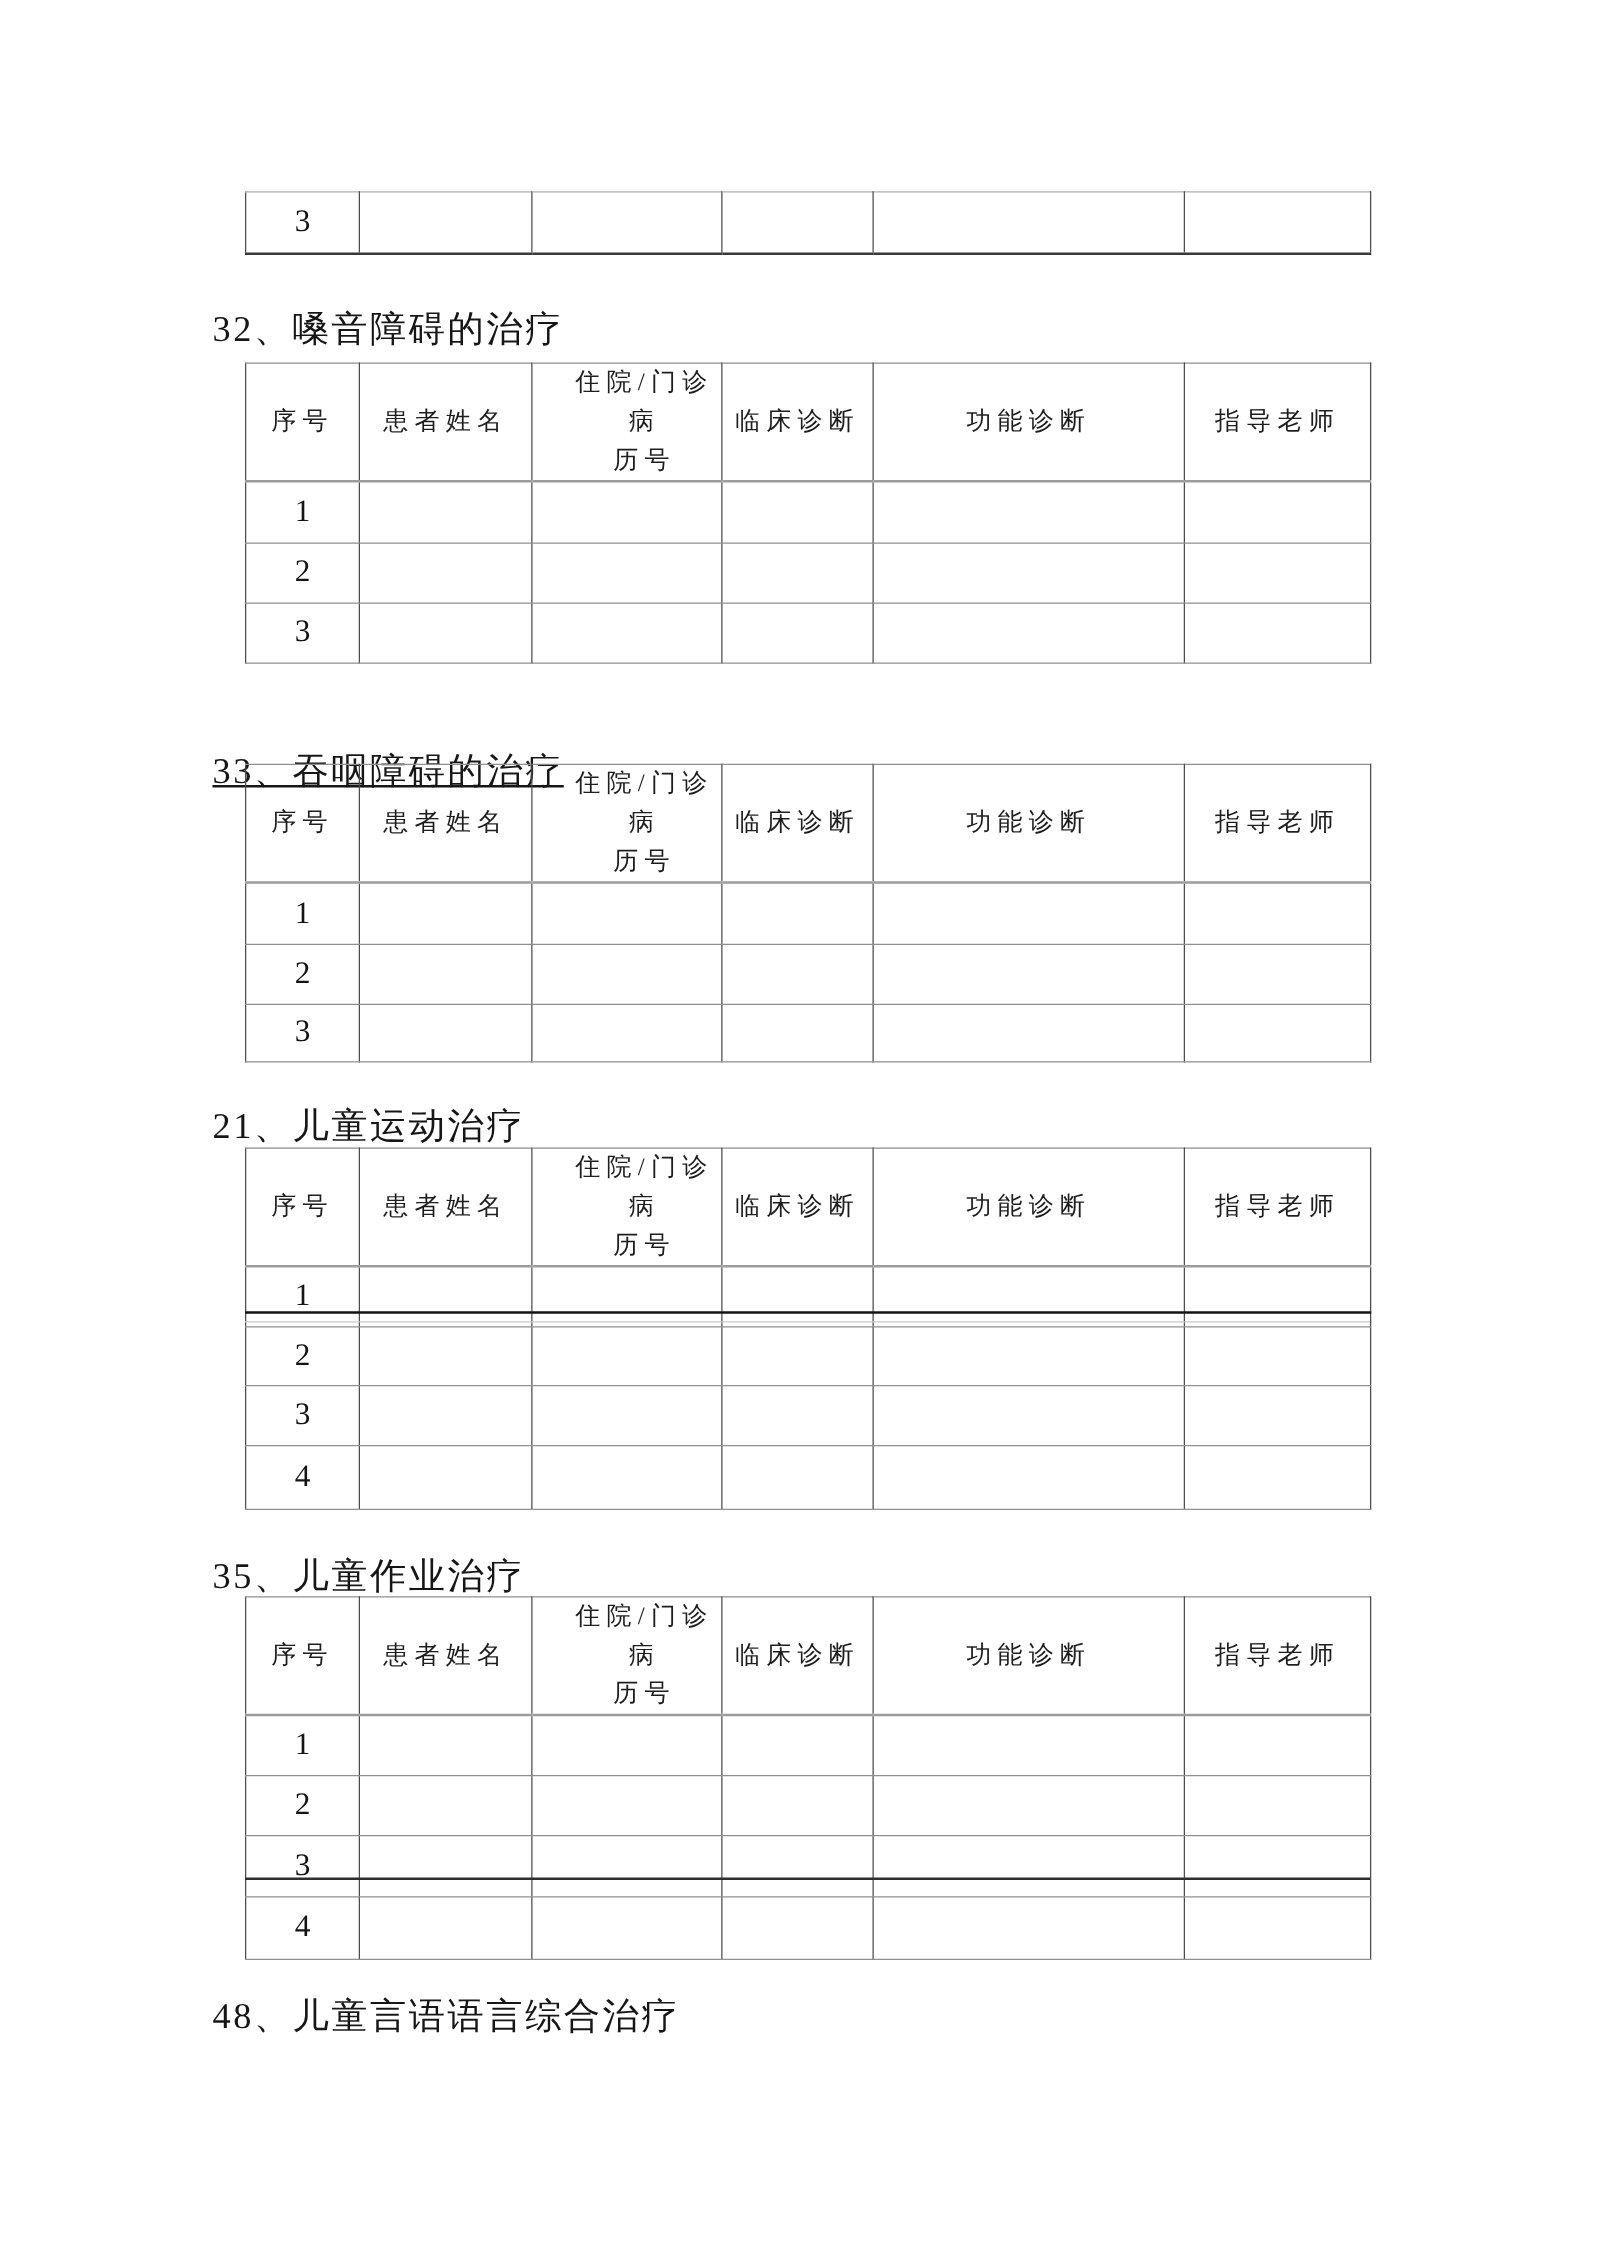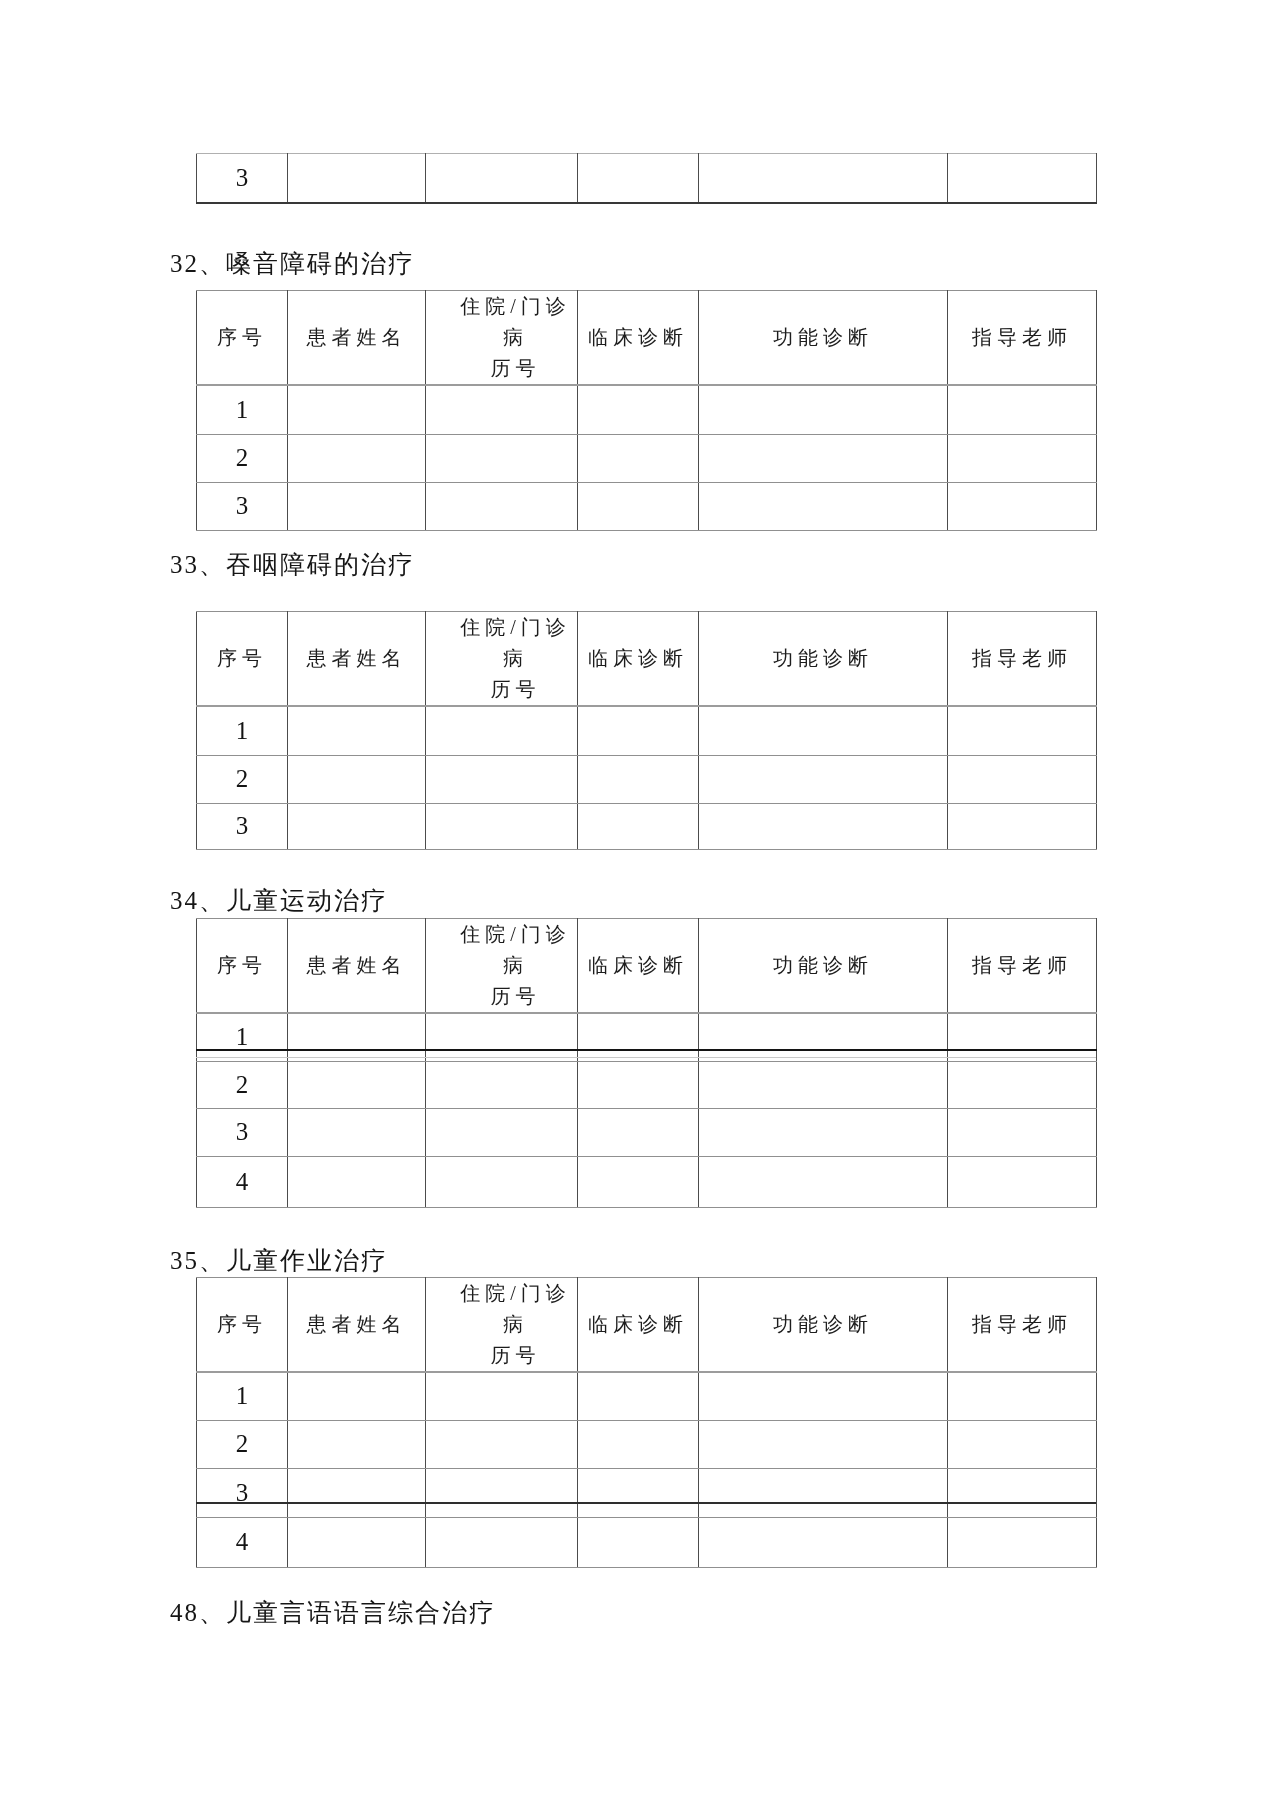--- a/index.html
+++ b/index.html
@@ -10,21 +10,21 @@
     background:#ffffff;
     font-family:"Liberation Serif","DejaVu Serif",serif;
     color:#161616;
     overflow:hidden;
   }
 
   
   .sec-title {
     position:absolute;
     left:170px;
-    font-size:25px;
+    font-size:29px;
     line-height:26px;
     letter-spacing:2px;
     color:#161616;
     white-space:nowrap;
   }
 
   
   table.rtable {
     position:absolute;
     left:196px;
@@ -150,21 +150,21 @@
           <td class="num">3</td>
           <td></td>
           <td></td>
           <td></td>
           <td></td>
           <td></td>
         </tr>
     </tbody>
   </table>
 
-  <div class="sec-title" style="top:552px;">33、吞咽障碍的治疗</div>
+  <div class="sec-title" style="top:604px;text-decoration:underline;">33、吞咽障碍的治疗</div>
   <table class="rtable" style="top:611px;">
     <colgroup>
       <col style="width:91px">
         <col style="width:138px">
         <col style="width:152px">
       <col style="width:121px">
         <col style="width:249px">
         <col style="width:149px">
     </colgroup>
     <thead>
@@ -201,21 +201,21 @@
           <td class="num">3</td>
           <td></td>
           <td></td>
           <td></td>
           <td></td>
           <td></td>
         </tr>
     </tbody>
   </table>
 
-  <div class="sec-title" style="top:888px;">34、儿童运动治疗</div>
+  <div class="sec-title" style="top:888px;">21、儿童运动治疗</div>
   <table class="rtable" style="top:918px;">
     <colgroup>
       <col style="width:91px">
         <col style="width:138px">
         <col style="width:152px">
       <col style="width:121px">
         <col style="width:249px">
         <col style="width:149px">
     </colgroup>
     <thead>

